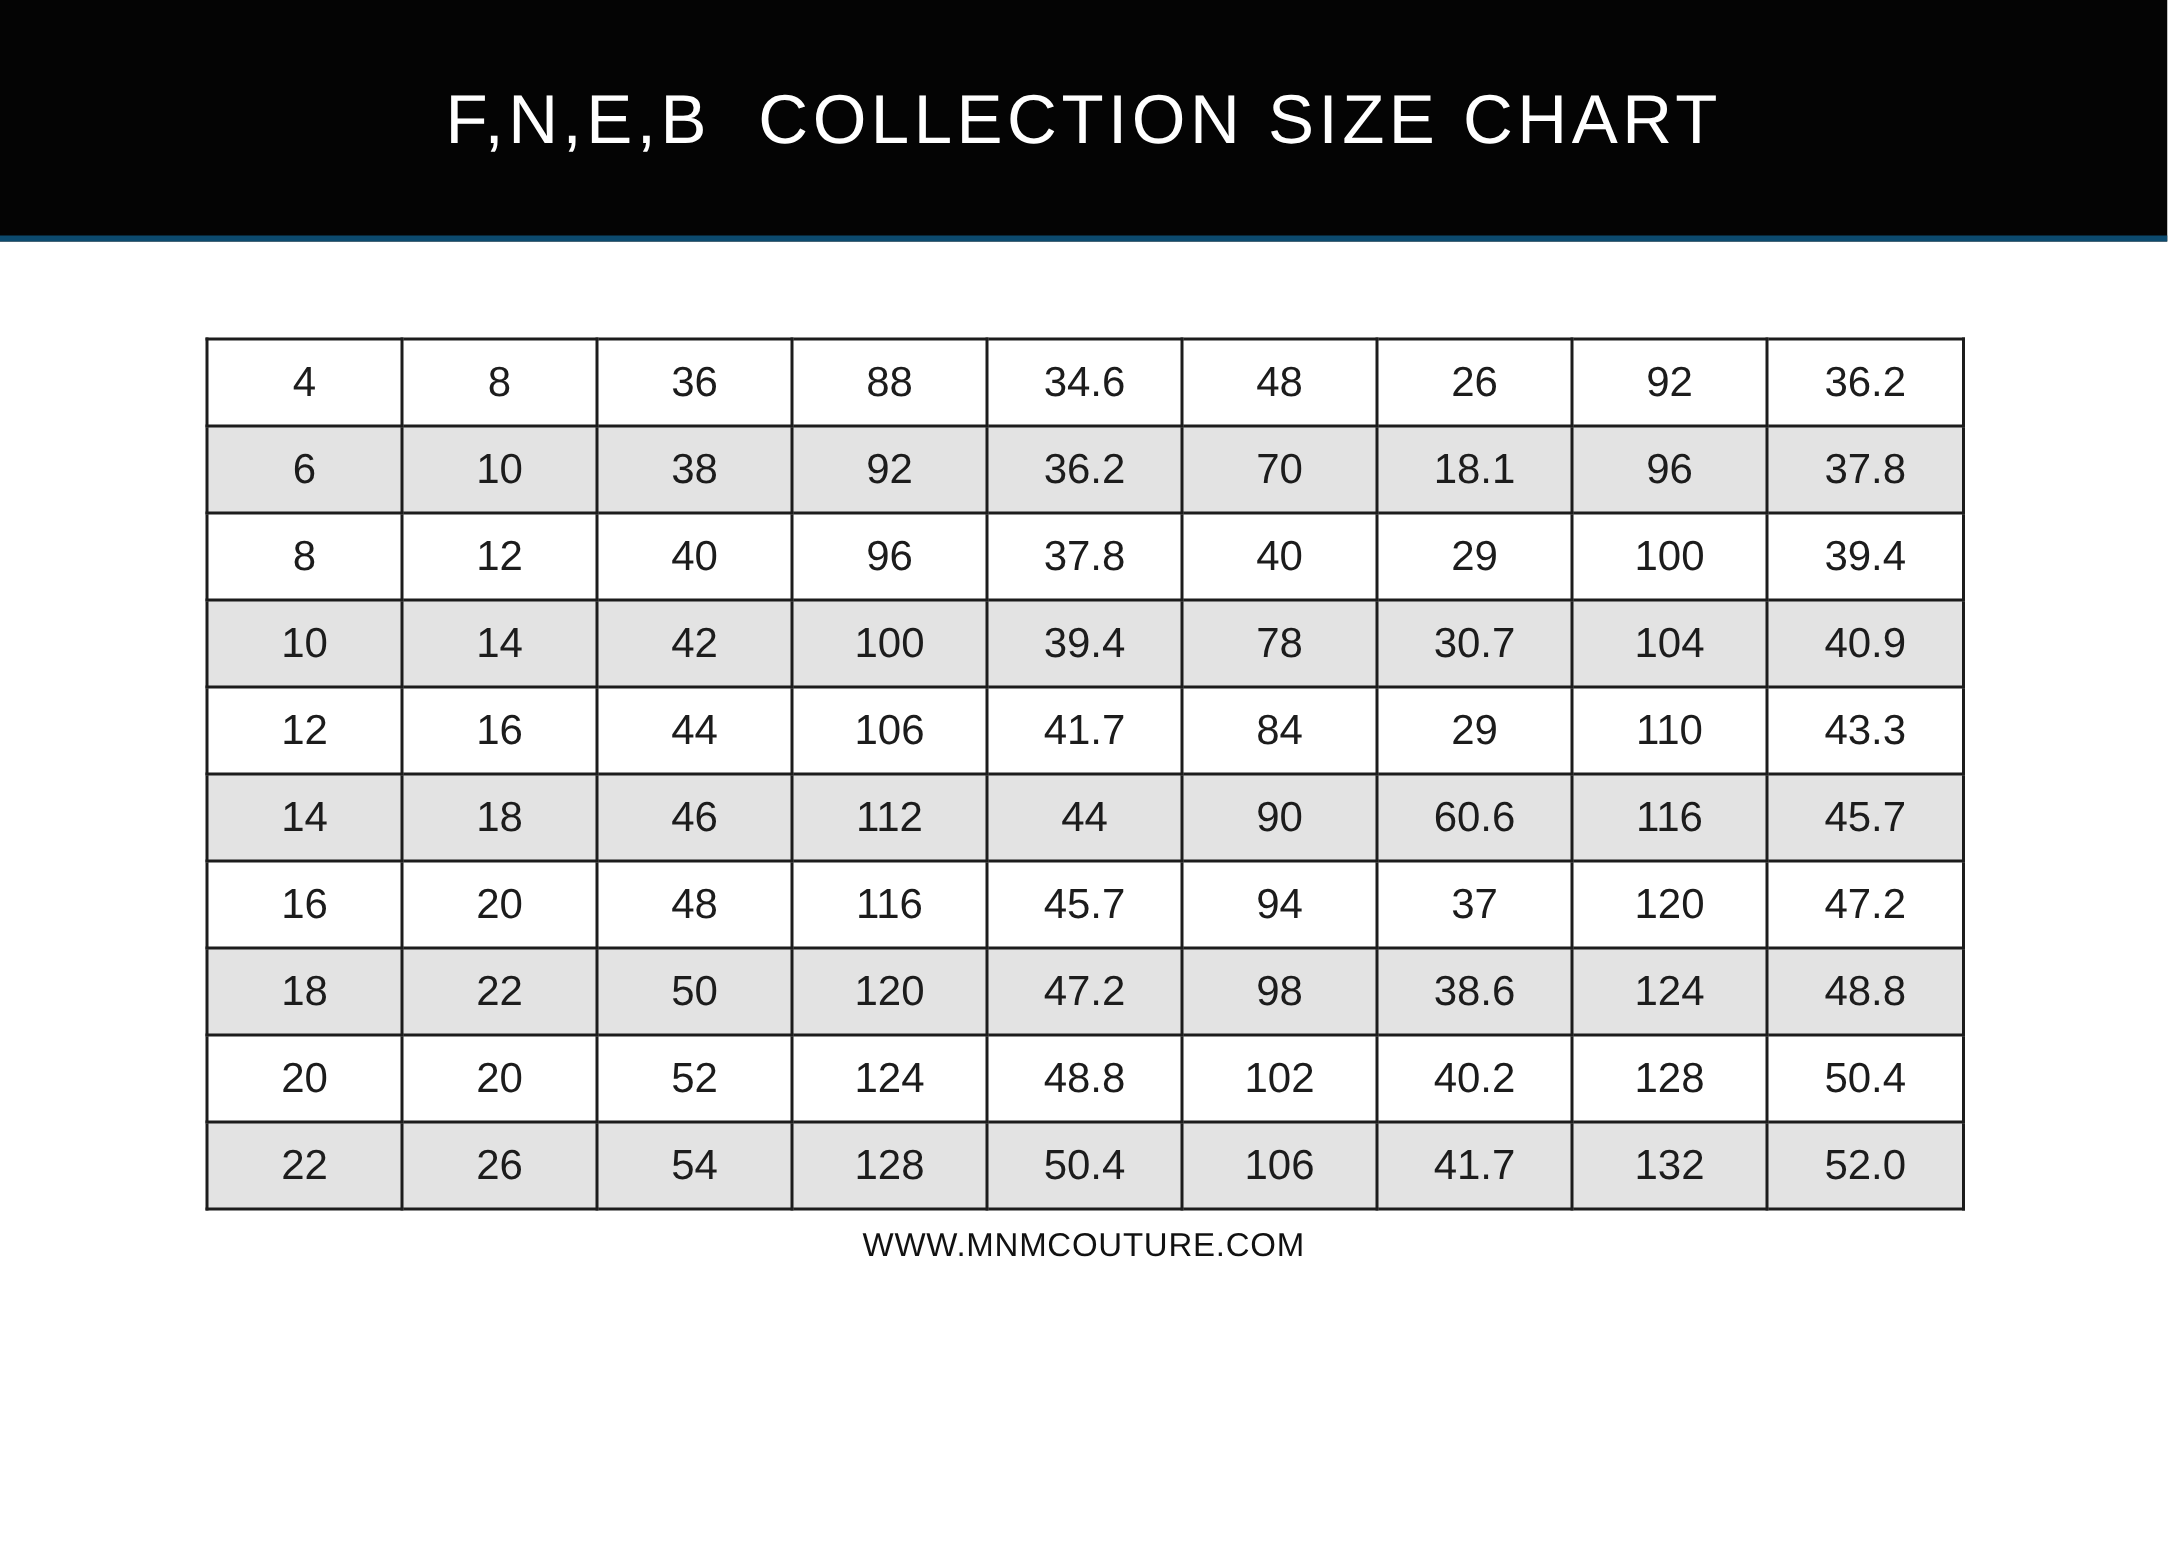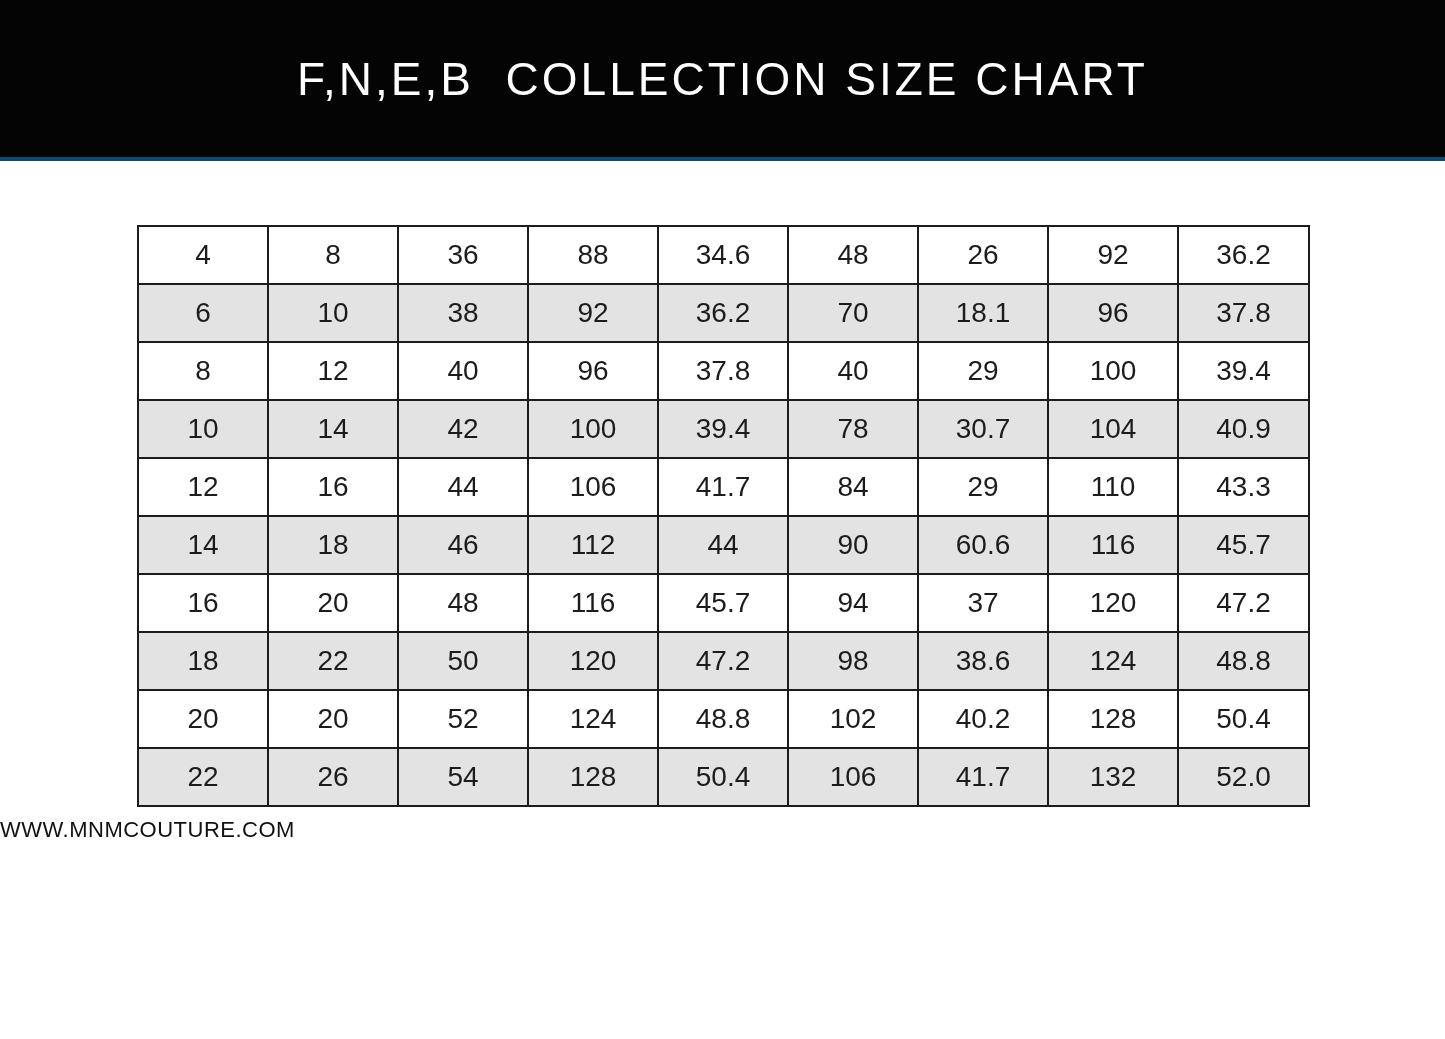--- a/index.html
+++ b/index.html
@@ -63,20 +63,21 @@
   }
   .pricing {
     text-align: center;
     font-weight: 700;
     font-size: 25px;
     color: #111111;
     margin: 27px 0 0 0;
     white-space: pre;
   }
   .website {
+    text-align: center;
     font-weight: 400;
     font-size: 22px;
     color: #111111;
     letter-spacing: 0.5px;
     margin: 10px 0 0 0;
   }
 </style>
 </head>
 <body>
 

